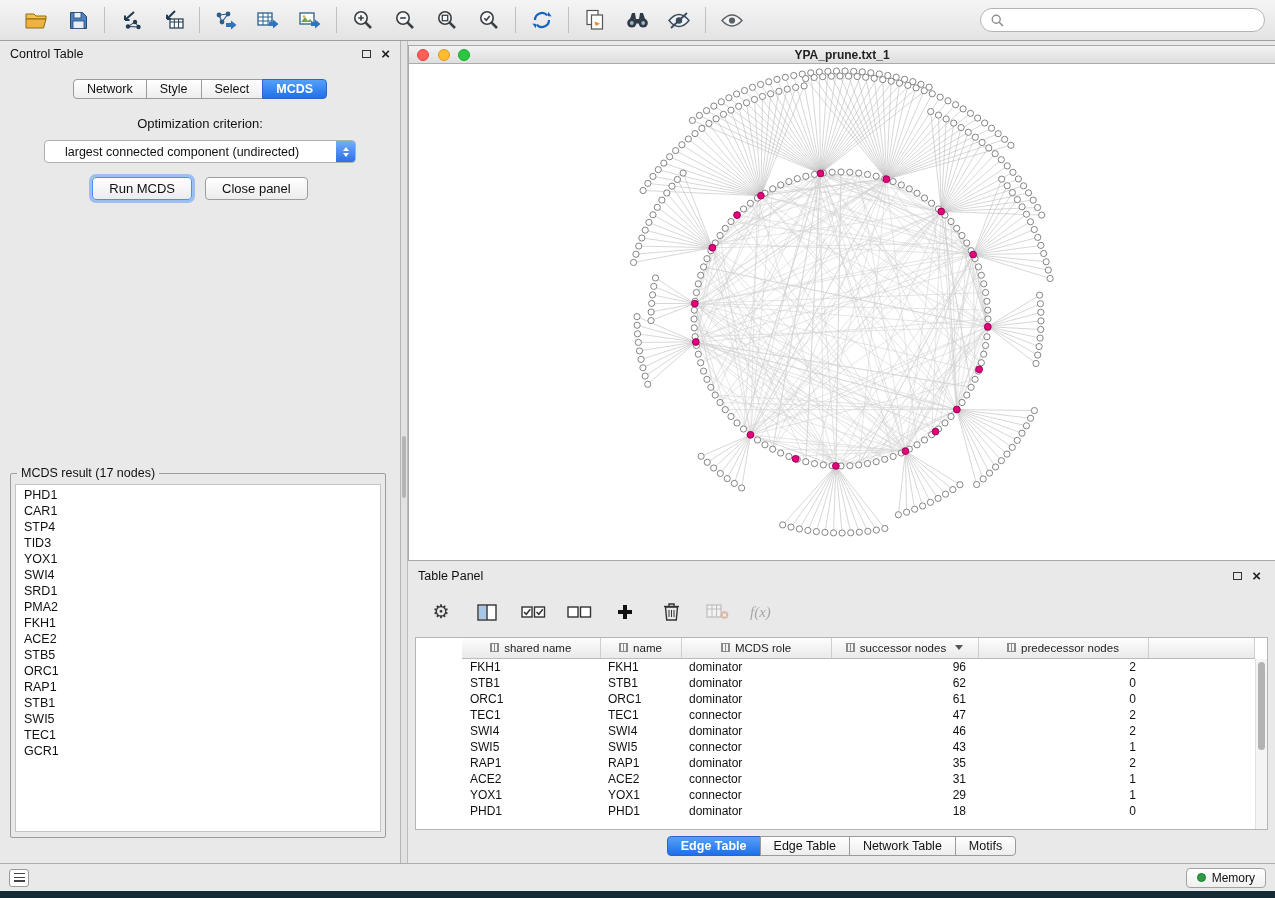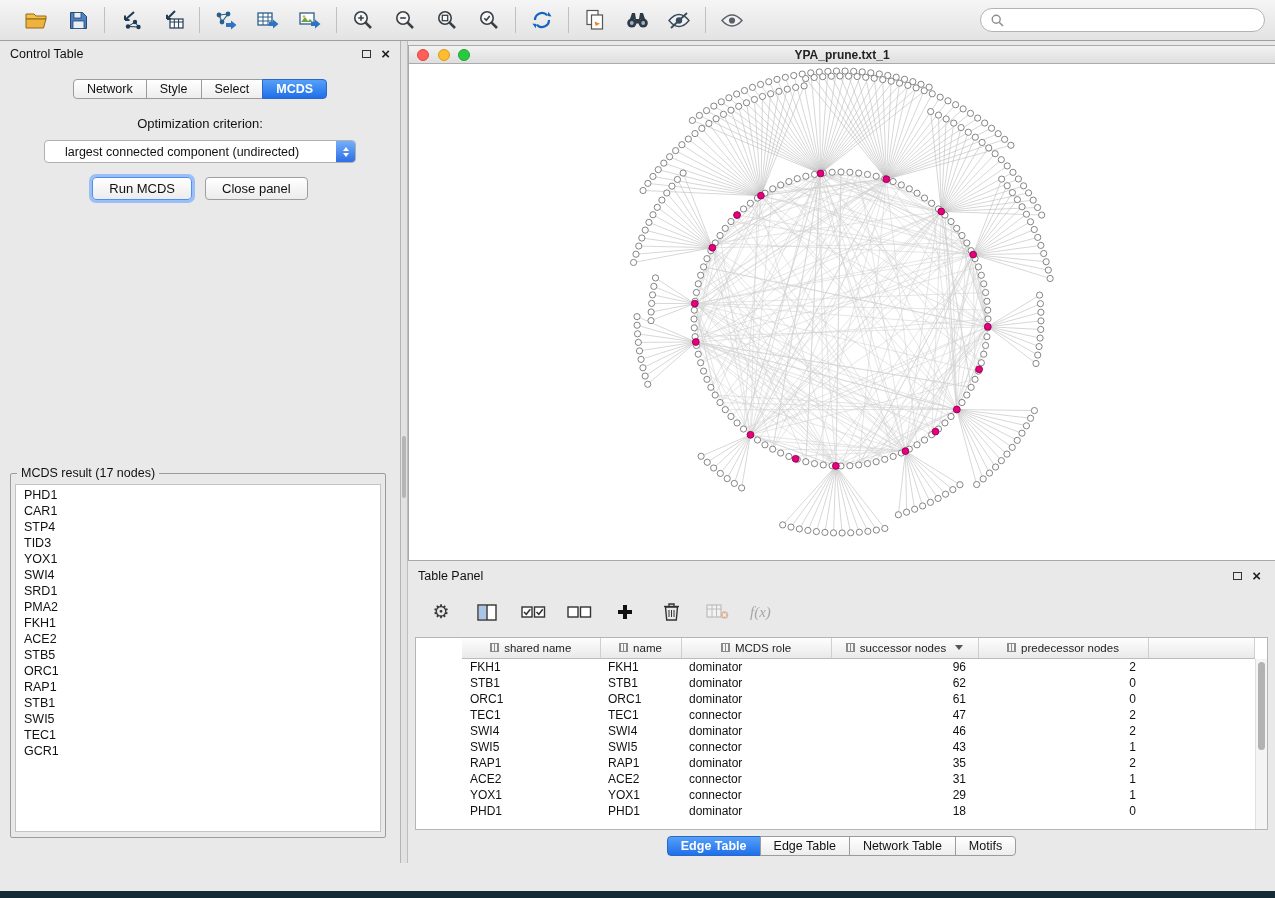--- a/index.html
+++ b/index.html
@@ -1282,14 +1282,23 @@
     </div>
 
     <div class="seg tp-tabs">
       <div class="tab active">Edge Table</div>
       <div class="tab">Edge Table</div>
       <div class="tab">Network Table</div>
       <div class="tab">Motifs</div>
     </div>
   </div>
 
+  <div class="status-bar">
+    <span class="hamburger-btn">
+        <span class="hamburger-lines"></span>
+      </span>
+    <span class="memory-btn">
+      <span class="mem-dot"></span>
+      <span>Memory</span>
+    </span>
+  </div>
 
 </div>
 
 </body></html>

